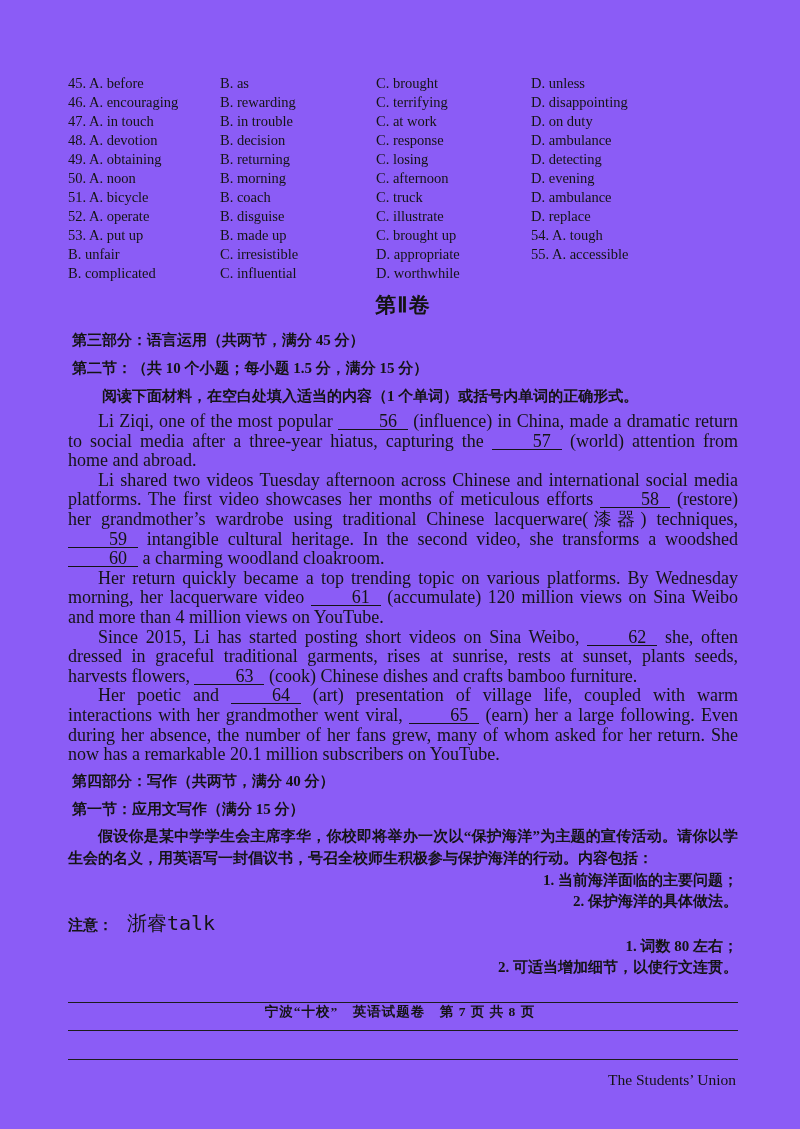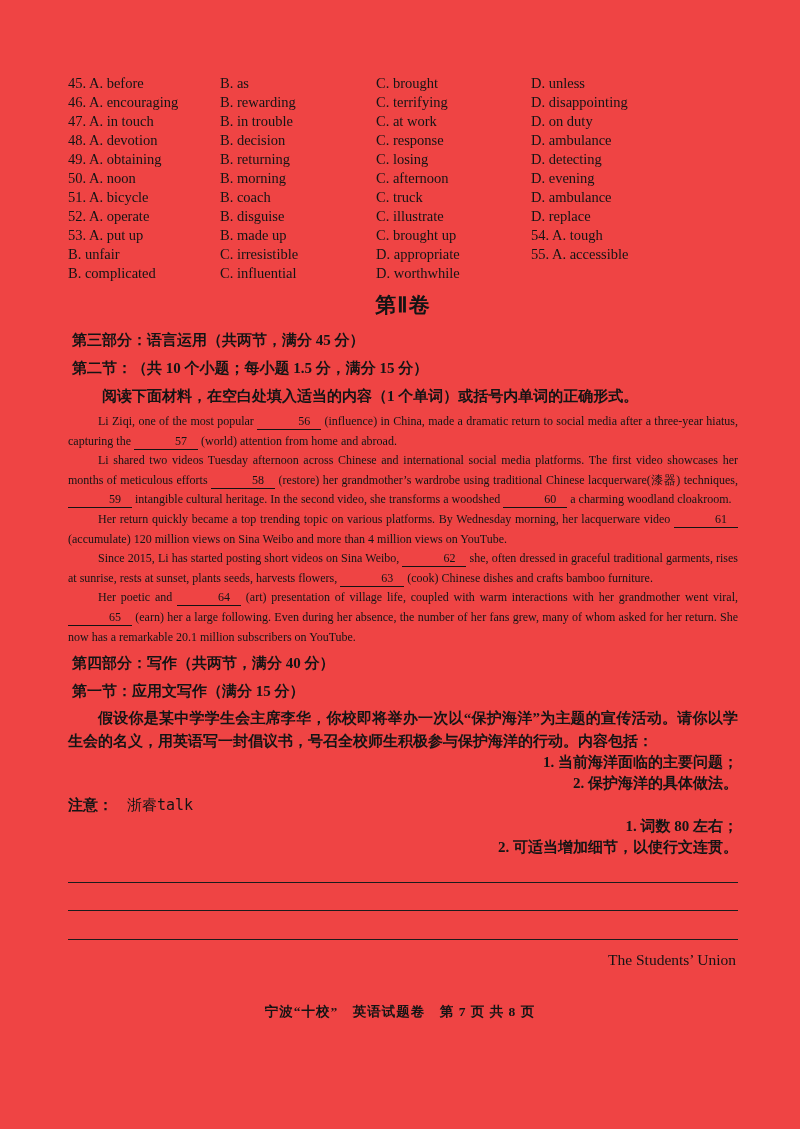--- a/index.html
+++ b/index.html
@@ -1,21 +1,21 @@
 <!DOCTYPE html>
 <html><head>
 <meta charset="utf-8">
 <style>
   html, body { margin: 0; padding: 0; background: #ffffff; }
   .page {
     position: relative;
     width: 800px;
     height: 1129px;
     margin: 0 auto;
-    background: #ef4444;
+    background: #8b5cf6;
     color: #141414;
     font-family: "Liberation Serif", serif;
     overflow: hidden;
   }
   .content {
     position: absolute;
     left: 68px;
     top: 74px;
     width: 670px;
   }
@@ -45,21 +45,21 @@
     font-weight: bold;
     font-size: 15px;
     line-height: 24px;
     margin: 4px;
   }
   .cn-indent { text-indent: 2em; }
 
   
   .para {
     margin: 0;
-    font-size: 12px;
+    font-size: 18px;
     line-height: 19.6px;
     text-align: justify;
     text-indent: 30px;
   }
   .blank {
     display: inline-block;
     min-width: 30px;
     padding: 0 11px;
     text-align: center;
     border-bottom: 1.4px solid #141414;
@@ -73,21 +73,21 @@
     line-height: 22.5px;
     margin: 0;
     text-align: justify;
   }
   .cn-list { margin: 0 0 0 32px; padding: 0; list-style: none; }
   .cn-list li { font-weight: bold; font-size: 15px; line-height: 21px; text-align: right; }
   .notice-row { margin: 0; font-size: 15px; line-height: 22px; }
   .notice-label { font-weight: bold; }
   .watermark {
     font-family: "DejaVu Sans Mono", monospace;
-    font-size: 15px;
+    font-size: 20px;
     margin-left: 14px;
     margin-top: 32px;
   }
   .salutation { margin: 4px 0 0 0; font-size: 15.5px; line-height: 22px; }
 
   .writing-line {
     height: 0;
     border-bottom: 1.6px solid #1c1c1c;
     margin: 0;
   }

